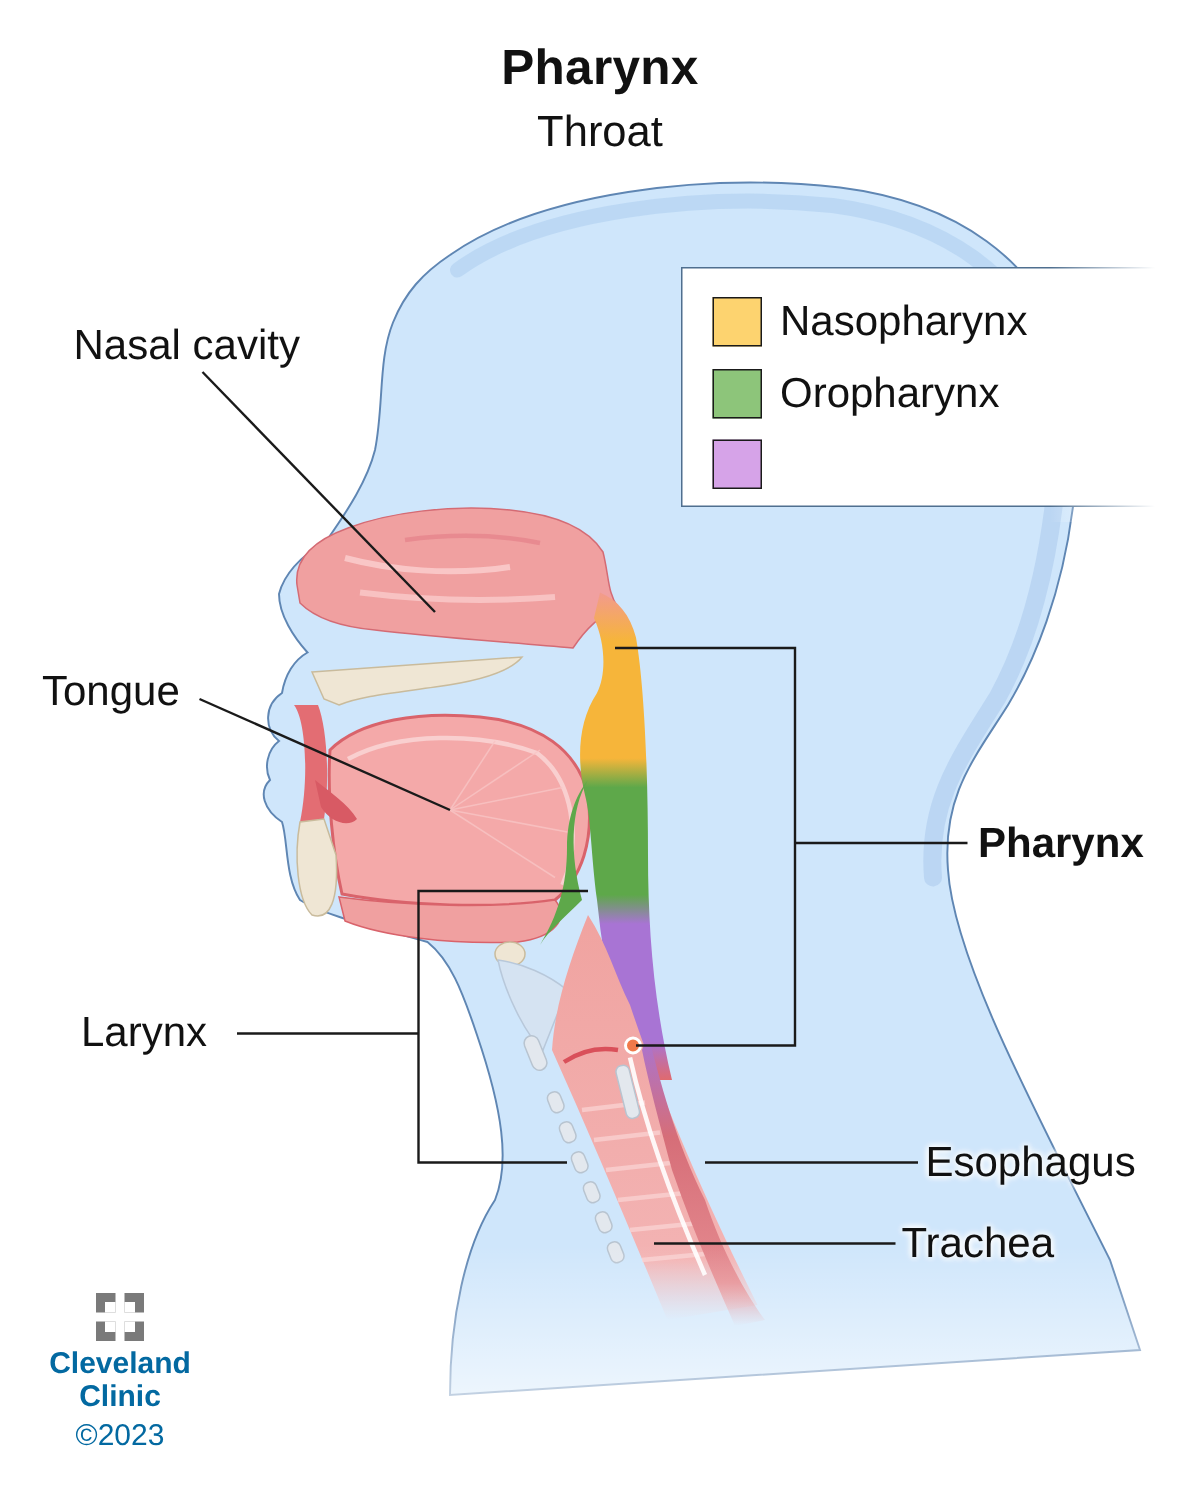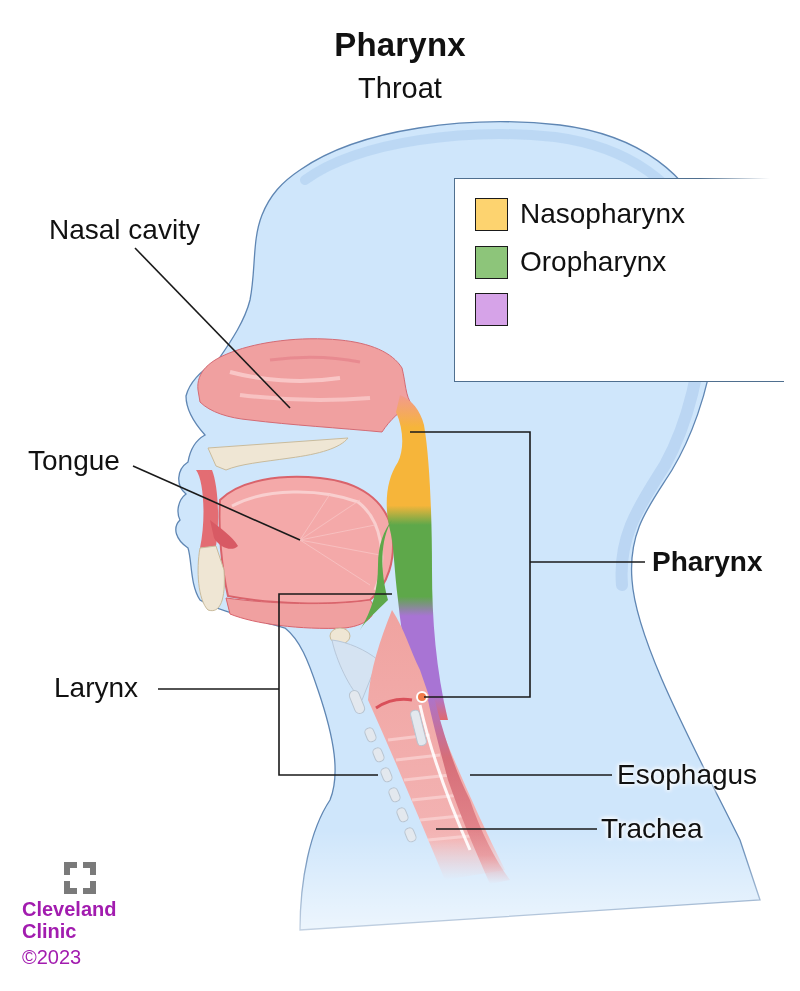--- a/index.html
+++ b/index.html
@@ -8,30 +8,30 @@
     .stage { position: absolute; left: 0; top: 0; width: 800px; height: 991px; border-radius: 21px; }
     svg.art { position: absolute; left: 0; top: 0; }
     .title { position: absolute; left: 0; width: 800px; text-align: center; top: 26px;
              font-size: 33px; font-weight: bold; letter-spacing: 0.2px; }
     .subtitle { position: absolute; left: 0; width: 800px; text-align: center; top: 72px;
                 font-size: 29px; }
     .label { position: absolute; font-size: 28px; line-height: 32px; white-space: nowrap; }
     .label.bold { font-weight: bold; }
     .halo { text-shadow: 0 0 4px #fff, 0 0 4px #fff, 0 0 6px #fff; }
 
-    .legend { position: absolute; left: 454px; top: 178px; width: 330px; height: 204px;
+    .legend { position: absolute; left: 454px; top: 178px; width: 330px; height: 160px;
               background: #ffffff; border: 1.5px solid #4f6f8f; border-right: none;
               box-sizing: border-box; }
     .legend-fade { position: absolute; left: 700px; top: 176px; width: 100px; height: 172px;
                    background: linear-gradient(to right, rgba(255,255,255,0), #fff 70%); }
     .legend-item { position: absolute; left: 20px; height: 40px; display: flex; align-items: center; }
     .swatch { width: 33px; height: 33px; border: 1.5px solid #1a1a1a; box-sizing: border-box; margin-right: 12px; }
     .legend-text { font-size: 28px; }
 
-    .logo { position: absolute; left: 22px; top: 862px; width: 116px; text-align: left; color: #a21caf; }
+    .logo { position: absolute; left: 22px; top: 862px; width: 116px; text-align: center; color: #0369a1; }
     .logo-mark { width: 32px; height: 32px; margin: 0 auto 4px auto; position: relative; }
     .logo-text { font-size: 20px; font-weight: bold; line-height: 22px; }
     .logo-copy { font-size: 20px; line-height: 26px; margin-top: 2px; }
   </style>
 </head>
 <body>
 
 <div class="stage">
 
   <svg class="art" width="800" height="991" viewBox="0 0 800 991" xmlns="http://www.w3.org/2000/svg">

